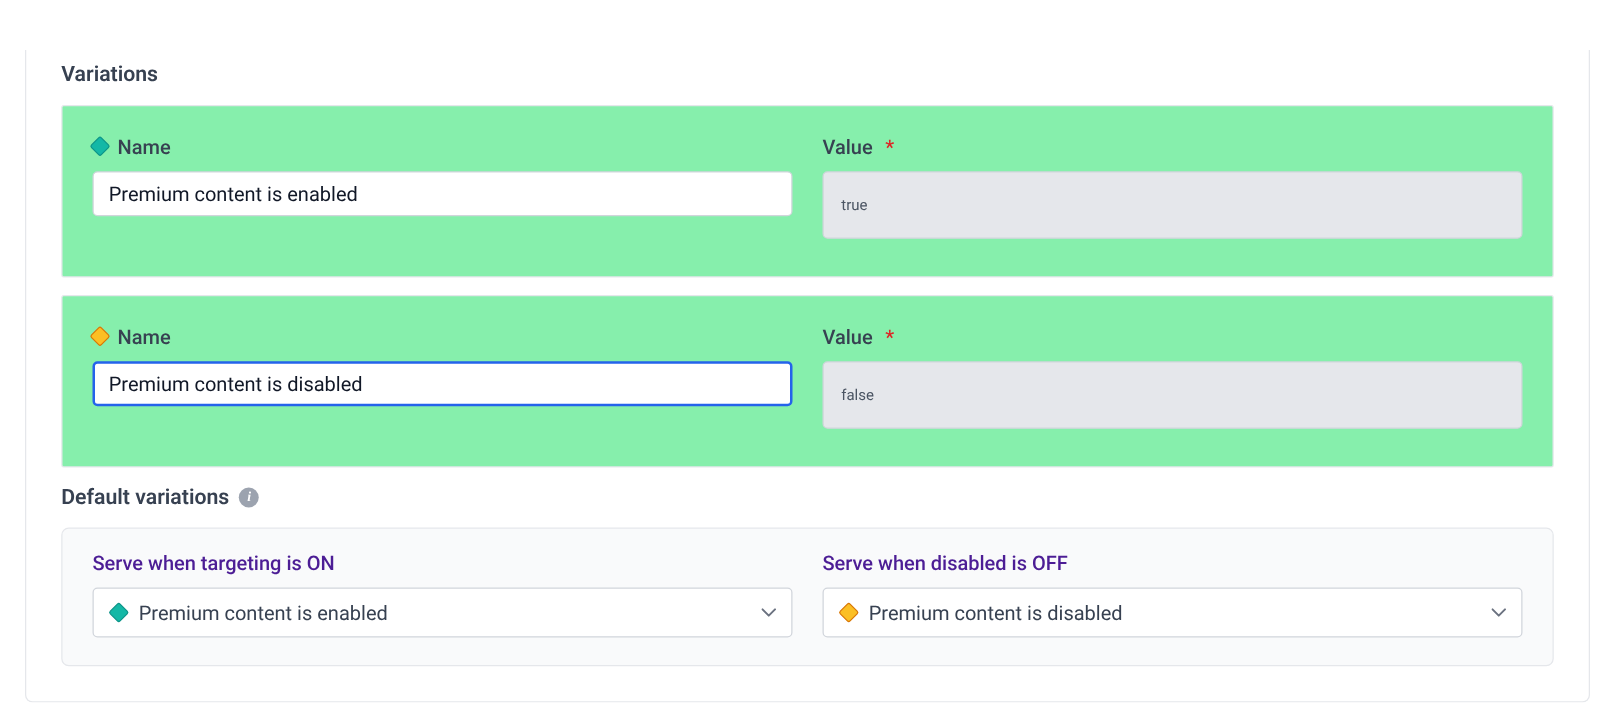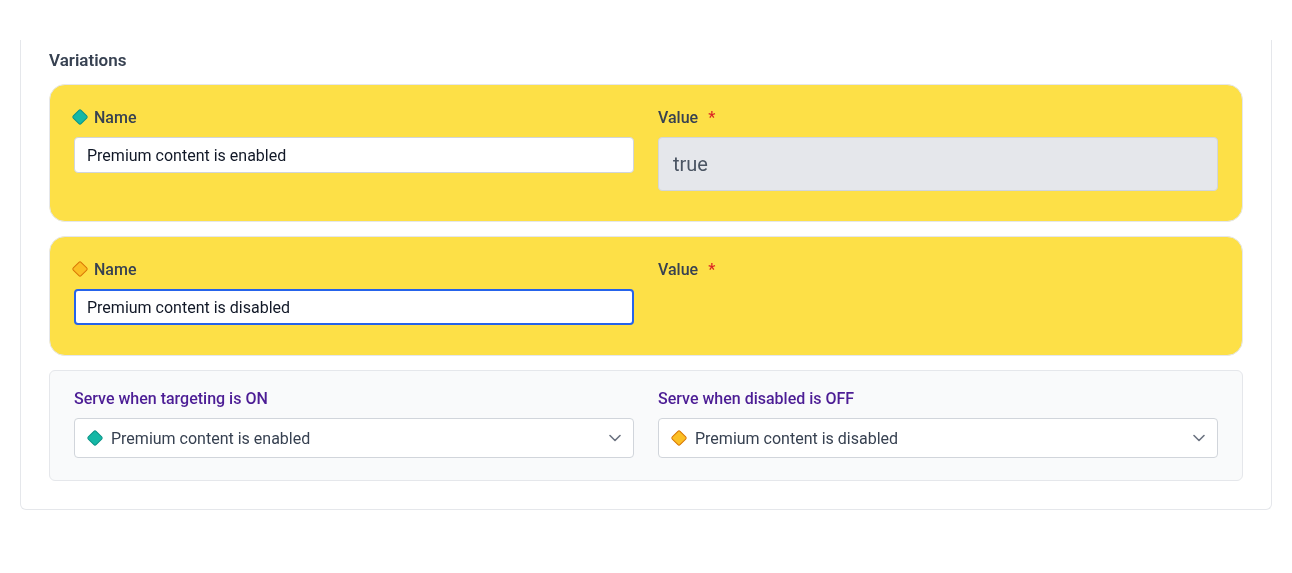--- a/index.html
+++ b/index.html
@@ -31,23 +31,23 @@
   .section-title {
     font-weight: 600;
     font-size: 17px;
     color: #374151;
     margin: 10px 0 14px 0;
     display: flex;
     align-items: center;
     gap: 8px;
   }
   .panel {
-    background: #fde047;
+    background: #86efac;
     border: 1px solid #e5e7eb;
-    border-radius: 16px;
+    border-radius: 2px;
     padding: 20px 24px 30px 24px;
     margin-bottom: 14px;
     display: flex;
     gap: 24px;
   }
   .col { flex: 1; display: flex; flex-direction: column; }
   .field-label {
     font-size: 16px;
     color: #374151;
     font-weight: 500;
@@ -80,21 +80,21 @@
     font-family: inherit;
   }
   input.text.focused {
     border: 2px solid #2563eb;
     padding: 0 11px;
   }
   .readonly-box {
     width: 100%;
     min-height: 54px;
     padding: 14px 14px;
-    font-size: 20px;
+    font-size: 12px;
     color: #4b5563;
     background: #e5e7eb;
     border: 1px solid #d1d5db;
     border-radius: 4px;
     display: flex;
     align-items: center;
     text-align: center;
   }
   .panel .col .readonly-box { margin-top: 0; }
   .panel .col .field-label { min-height: 24px; }
@@ -186,23 +186,30 @@
           <span class="diamond amber"></span>
           <span>Name</span>
         </div>
         <input class="text focused" type="text" value="Premium content is disabled" style="">
       </div>
       <div class="col">
         <div class="field-label">
           <span>Value</span>
             <span class="req">*</span>
         </div>
-      </div>
-    </div>
-
+        <div class="readonly-box">
+          <span>false</span>
+        </div>
+      </div>
+    </div>
+
+    <div class="section-title">
+      <span>Default variations</span>
+      <span class="info-icon">i</span>
+    </div>
 
     <div class="defaults-panel">
       <div class="col">
         <div class="sublabel">Serve when targeting is ON</div>
         <div class="select">
           <span class="diamond teal"></span>
           <span>Premium content is enabled</span>
           <svg class="chev" viewBox="0 0 12 12">
             <path d="M1 3.5 L6 8.5 L11 3.5" fill="none" stroke="#6b7280" stroke-width="1.6" stroke-linecap="round" stroke-linejoin="round"></path>
           </svg>

